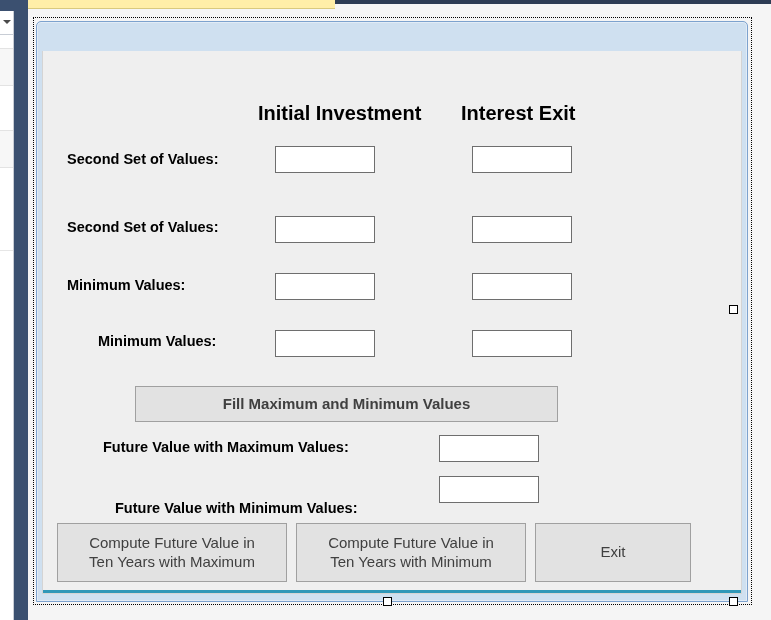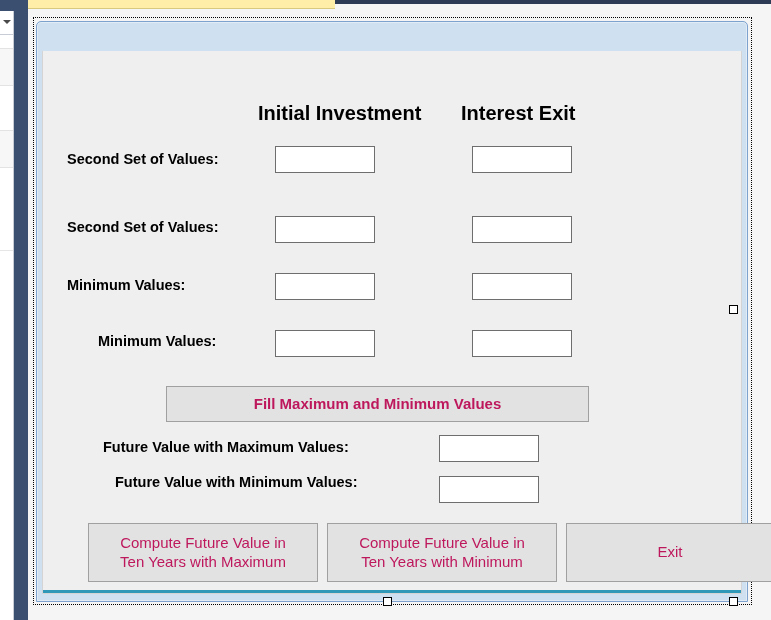--- a/index.html
+++ b/index.html
@@ -250,29 +250,28 @@
     font-size: 13px;
     padding: 0 3px;
     box-sizing: border-box;
   }
   .btn {
     position: absolute;
     background: #e2e2e2;
     border: 1px solid #a0a0a0;
     box-sizing: border-box;
     font-family: "Liberation Sans", sans-serif;
-    color: #be185d;
+    color: #404040;
     display: flex;
     align-items: center;
     justify-content: center;
     text-align: center;
     line-height: 1.25;
     white-space: pre-line;
     cursor: default;
-    margin-left: 31px;
   }
   .btn-fill {
     font-size: 15px;
     font-weight: bold;
   }
   .btn-bottom {
     font-size: 15px;
     font-weight: normal;
   }
 
@@ -351,30 +350,30 @@
         <input type="text" value="" placeholder="" style="">
       </div>
 
       <div class="btn btn-fill" style="left:92px; top:335px; width:423px; height:36px;">Fill Maximum and Minimum Values</div>
 
       <div class="row-label" style="left:60px; top:388px;">Future Value with Maximum Values:</div>
       <div class="tbox" style="left:396px; top:384px;">
         <input type="text" value="" placeholder="" style="">
       </div>
 
-      <div class="row-label" style="left:72px; top:423px;">Future Value with Minimum Values:</div>
+      <div class="row-label" style="left:72px; top:449px;">Future Value with Minimum Values:</div>
       <div class="tbox" style="left:396px; top:425px;">
         <input type="text" value="" placeholder="" style="">
       </div>
 
       <div class="btn btn-bottom" style="left:14px; top:472px; width:230px; height:59px;">Compute Future Value in
 Ten Years with Maximum</div>
       <div class="btn btn-bottom" style="left:253px; top:472px; width:230px; height:59px;">Compute Future Value in
 Ten Years with Minimum</div>
-      <div class="btn btn-bottom" style="left:492px; top:472px; width:208px; height:59px;">Exit</div>
+      <div class="btn btn-bottom" style="left:492px; top:472px; width:156px; height:59px;">Exit</div>
 
       <div class="form-bottom-accent"></div>
     </div>
   </div>
 
   <div class="handle" style="left:729px; top:305px;"></div>
   <div class="handle" style="left:383px; top:597px;"></div>
   <div class="handle" style="left:729px; top:597px;"></div>
 
 </div>

